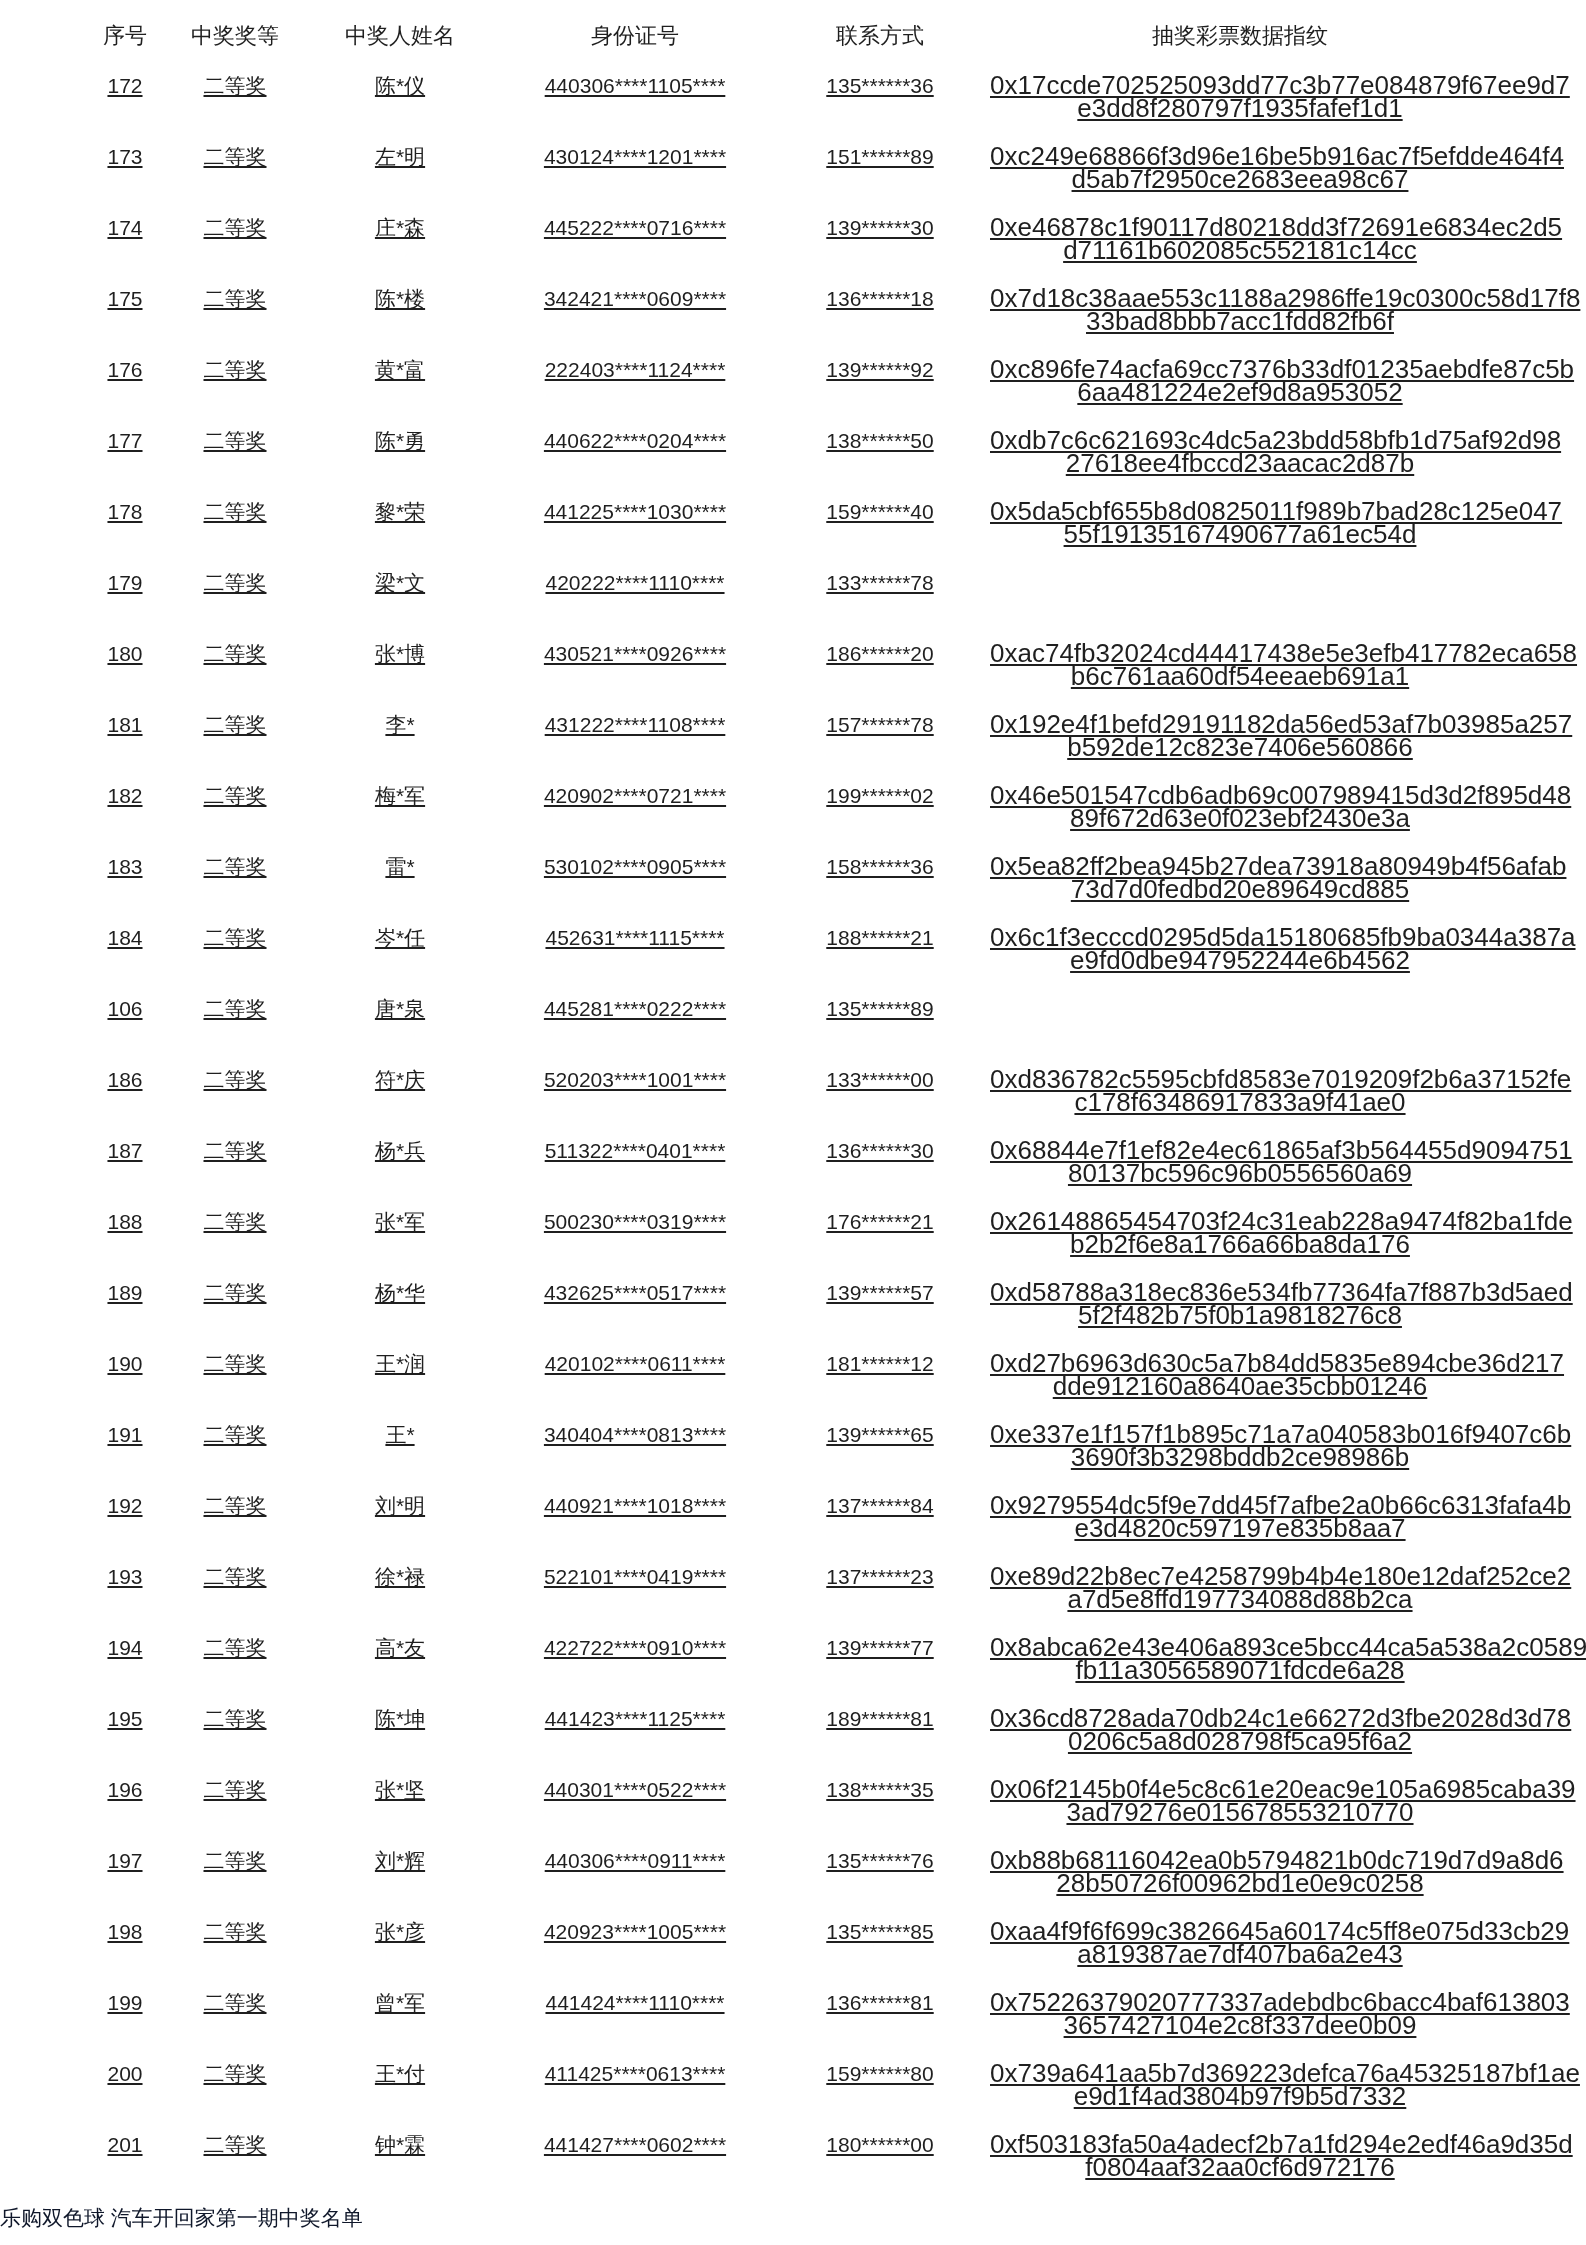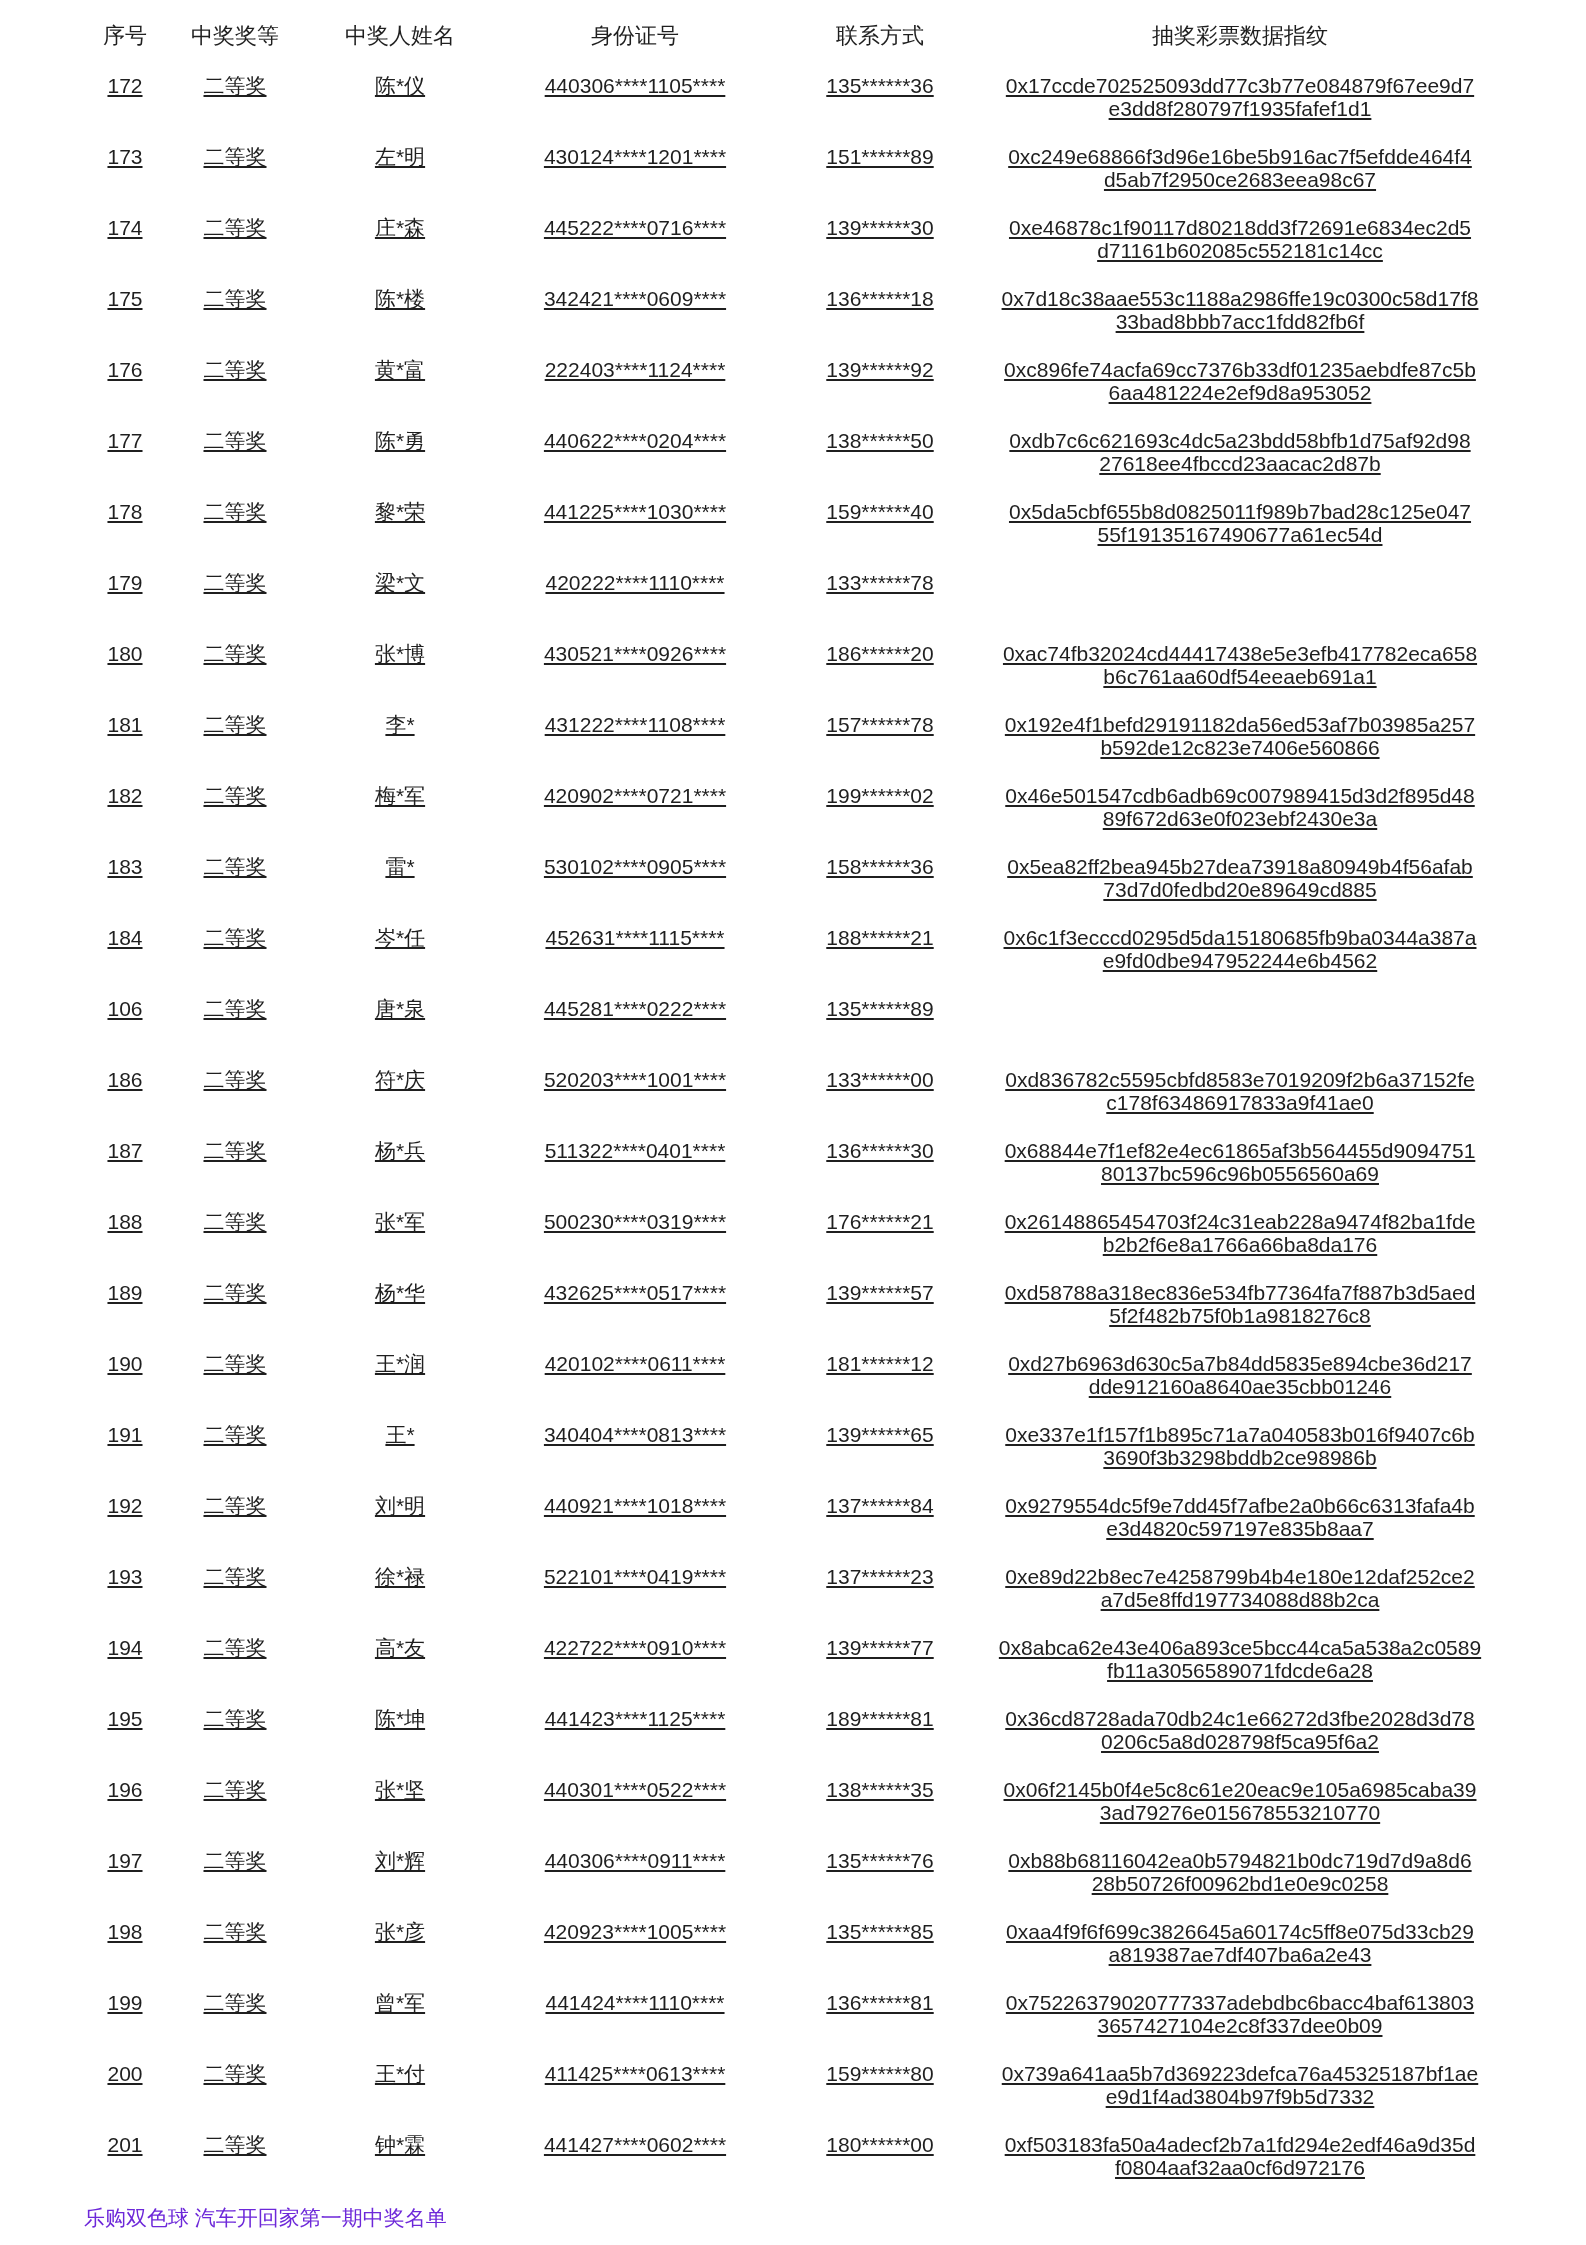--- a/index.html
+++ b/index.html
@@ -39,29 +39,28 @@
     text-decoration: underline;
   }
   .cell {
     text-align: center;
     font-size: 21px;
     line-height: 24px;
     padding-top: 10px;
     white-space: nowrap;
   }
   .fp {
-    font-size: 21px;
+    font-size: 26px;
     line-height: 23px;
     white-space: normal;
   }
   .footer-note {
-    margin-left: 84px;
     margin-top: 10px;
     font-size: 21px;
-    color: #6d28d9;
+    color: #0f172a;
   }
 </style>
 </head>
 <body>
 
 <div class="table-wrap">
   <div class="trow thead">
       <div class="cell">序号</div>
       <div class="cell">中奖奖等</div>
       <div class="cell">中奖人姓名</div>

